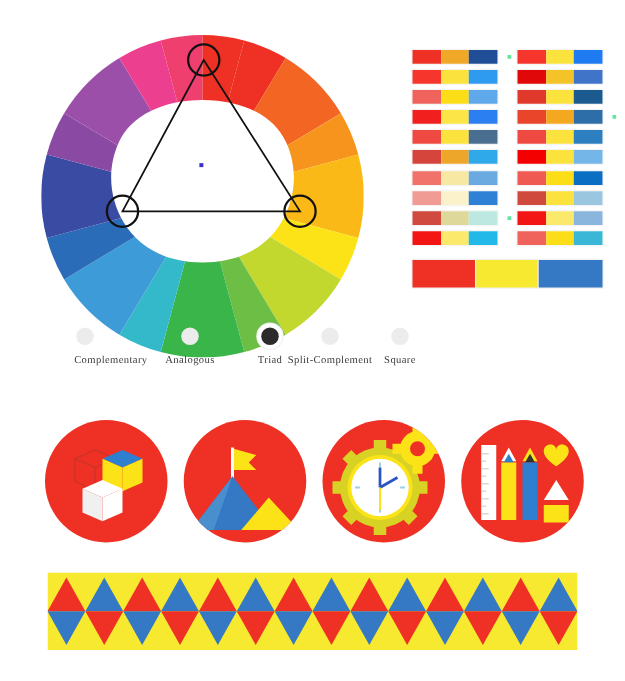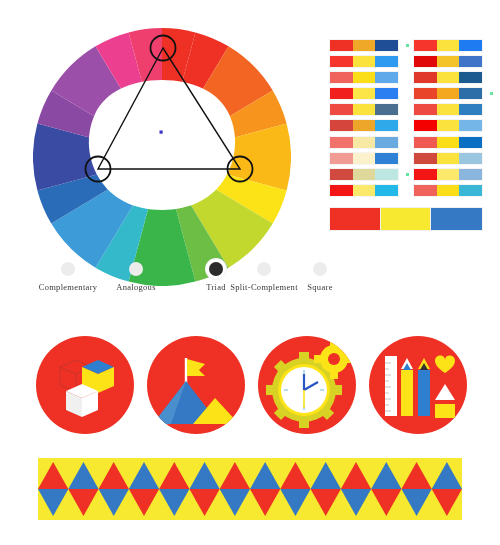--- a/index.html
+++ b/index.html
@@ -105,25 +105,25 @@
 
       <circle cx="130" cy="20" r="12.5" fill="none" stroke="#111111" stroke-width="1.8"></circle>
       <circle cx="65" cy="141" r="12.5" fill="none" stroke="#111111" stroke-width="1.8"></circle>
       <circle cx="207" cy="141" r="12.5" fill="none" stroke="#111111" stroke-width="1.8"></circle>
 
       <rect x="126.5" y="102.5" width="3.2" height="3.2" fill="#3b33cc"></rect>
     </svg>
   </div>
 
   <div id="harmony-row">
-    <div class="harmony-item" style="left:-2px;top:0;width:100px;" id="h0">
+    <div class="harmony-item" style="left:-2px;top:0;width:100px;text-align:right;" id="h0">
       <div class="harmony-dot"></div>
       <div class="harmony-label">Complementary</div>
     </div>
-    <div class="harmony-item" style="left:76px;top:0;width:80px;" id="h1">
+    <div class="harmony-item" style="left:92px;top:0;width:80px;" id="h1">
       <div class="harmony-dot"></div>
       <div class="harmony-label">Analogous</div>
     </div>
     <div class="harmony-item selected" style="left:164px;top:0;width:64px;" id="h2">
       <div class="harmony-dot"></div>
       <div class="harmony-label">Triad</div>
     </div>
     <div class="harmony-item" style="left:186px;top:0;width:116px;" id="h3">
       <div class="harmony-dot"></div>
       <div class="harmony-label">Split-Complement</div>

